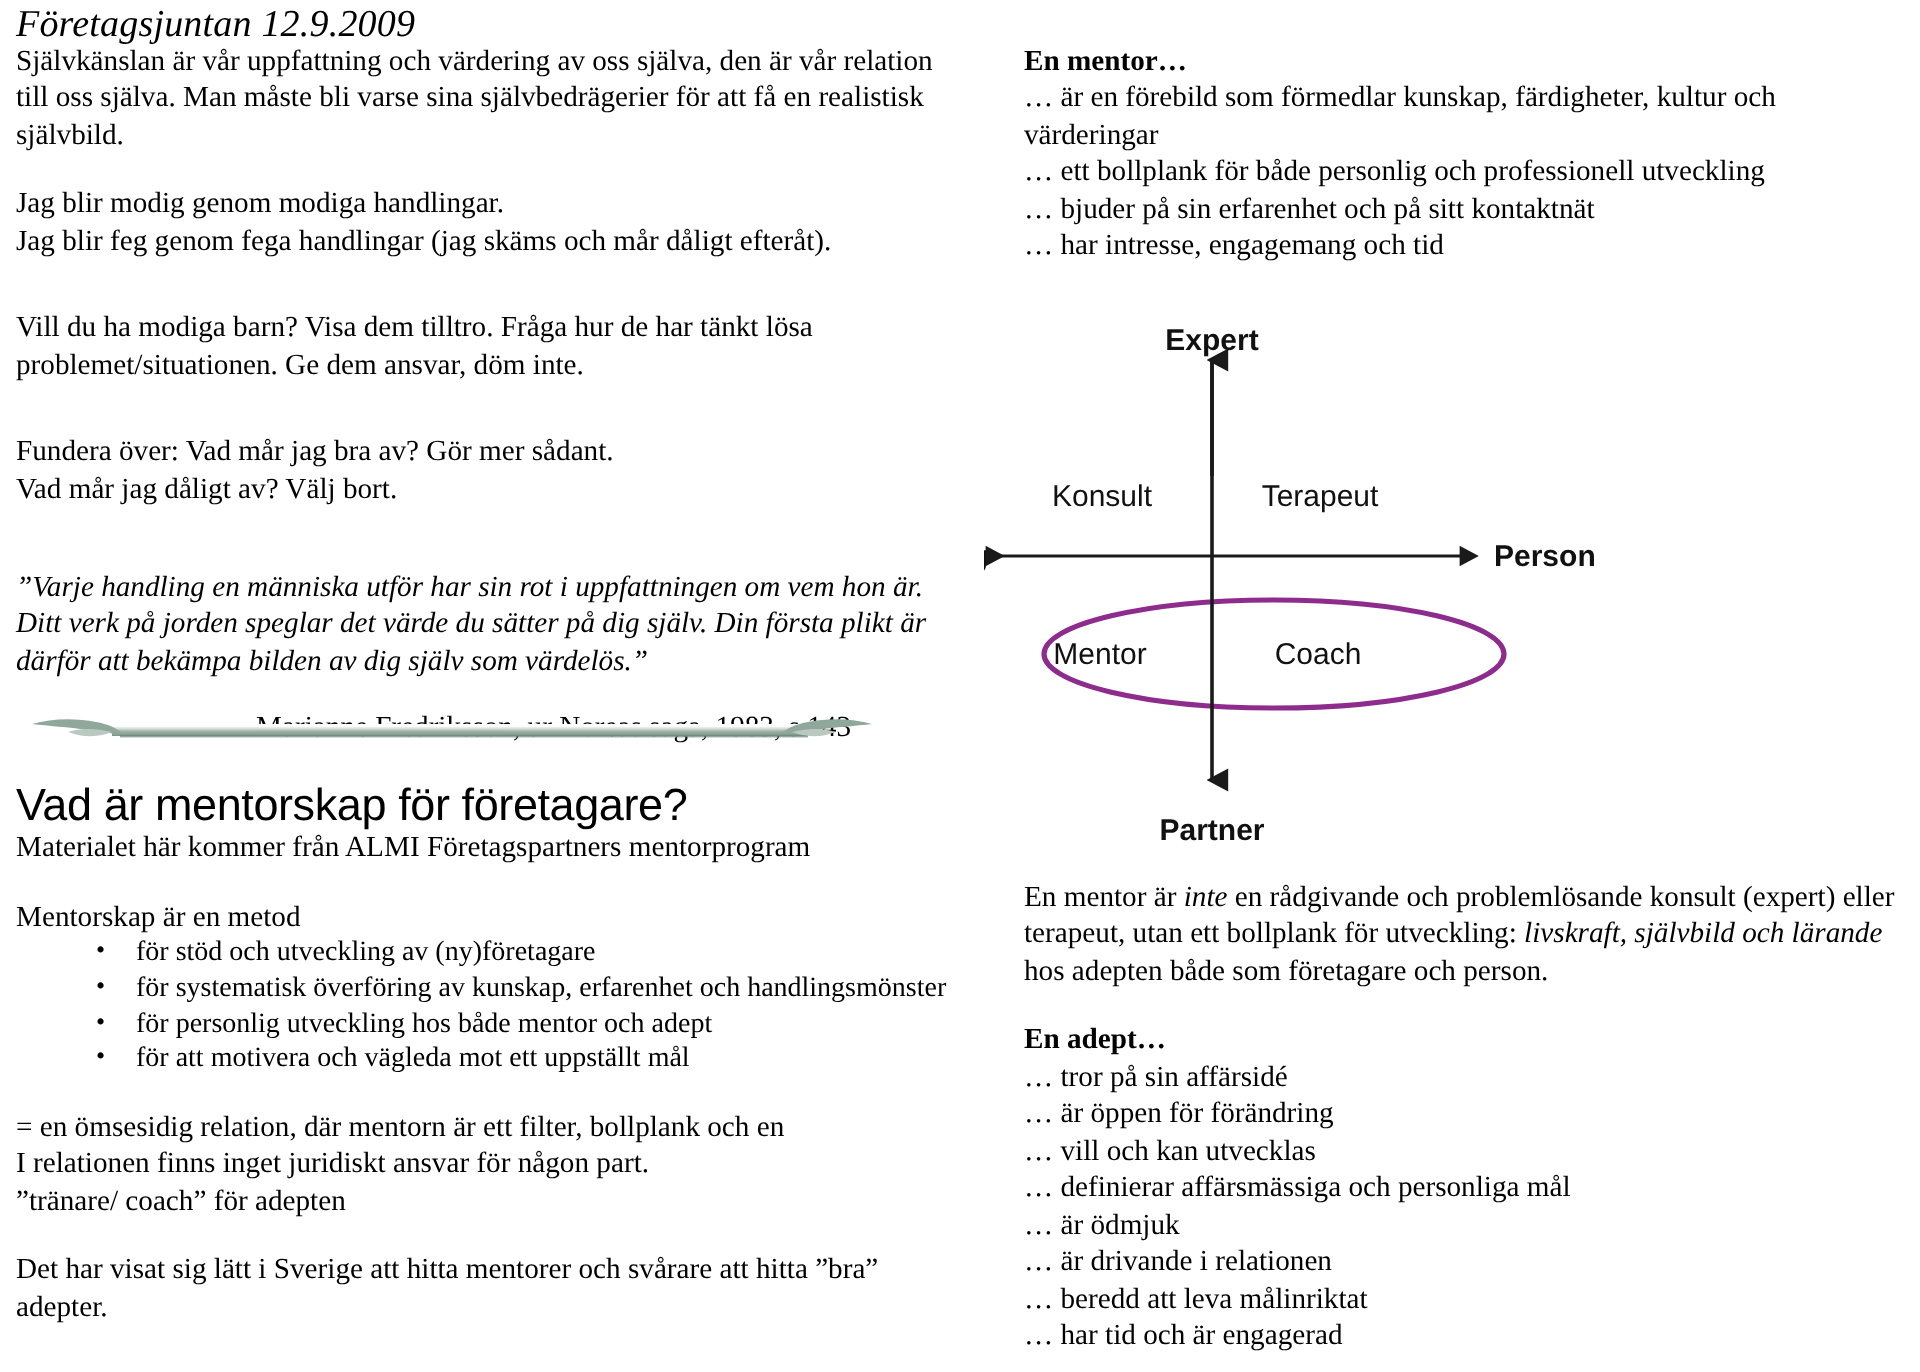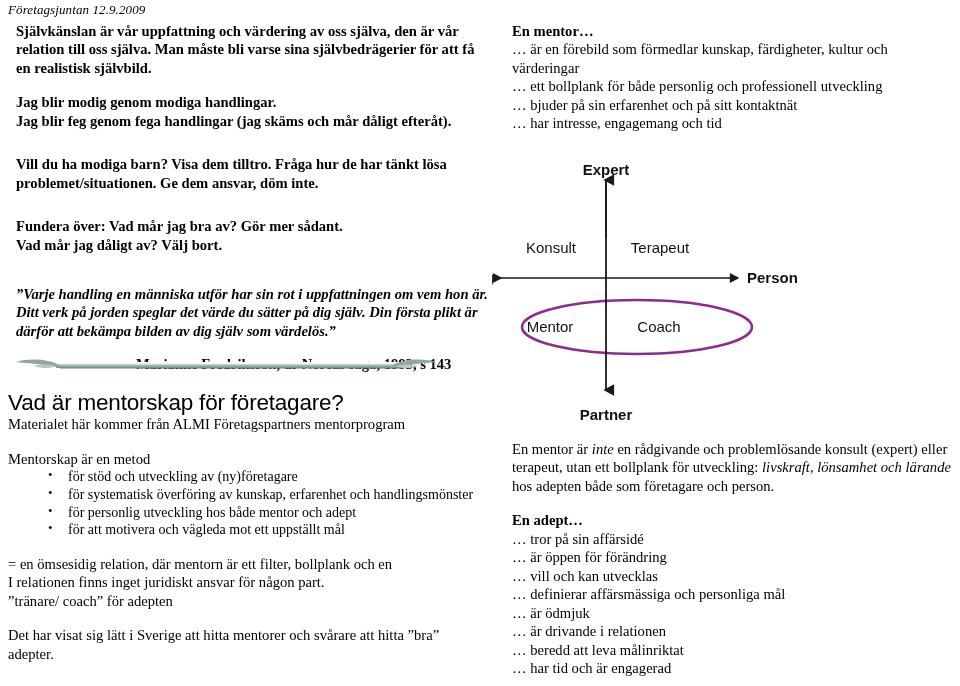--- a/index.html
+++ b/index.html
@@ -21,31 +21,30 @@
     width: 960px;
     height: 686px;
   }
 
   
   .doc-header {
     position: absolute;
     left: 8px;
     top: 2px;
     font-style: italic;
-    font-size: 13px;
+    font-size: 19px;
     letter-spacing: 0.1px;
   }
 
   
   .col-left {
     position: absolute;
-    left: 16px;
+    left: 8px;
     top: 22px;
     width: 472px;
-    font-weight: bold;
   }
   .col-right-top {
     position: absolute;
     left: 512px;
     top: 22px;
     width: 440px;
   }
   .col-left-bottom {
     position: absolute;
     left: 8px;
@@ -259,21 +258,21 @@
     </ul>
     <div class="blank"></div>
     <p class="p">= en ömsesidig relation, där mentorn är ett filter, bollplank och en</p>
     <p class="p">I relationen finns inget juridiskt ansvar för någon part.</p>
     <p class="p">”tränare/ coach” för adepten</p>
     <div class="blank"></div>
     <p class="p">Det har visat sig lätt i Sverige att hitta mentorer och svårare att hitta ”bra” adepter.</p>
   </div>
 
   <div class="col-right-bottom">
-    <p class="p"><span>En mentor är </span><span class="ital">inte</span><span> en rådgivande och problemlösande konsult (expert) eller terapeut, utan ett bollplank för utveckling: </span><span class="ital">livskraft, lönsamhet och lärande</span><span> hos adepten både som företagare och person.</span></p>
+    <p class="p"><span>En mentor är </span><span class="ital">inte</span><span> en rådgivande och problemlösande konsult (expert) eller terapeut, utan ett bollplank för utveckling: </span><span class="ital">livskraft, självbild och lärande</span><span> hos adepten både som företagare och person.</span></p>
     <div class="blank"></div>
     <div class="mentor-title">En adept…</div>
     <div class="dots-line">… tror på sin affärsidé</div>
     <div class="dots-line">… är öppen för förändring</div>
     <div class="dots-line">… vill och kan utvecklas</div>
     <div class="dots-line">… definierar affärsmässiga och personliga mål</div>
     <div class="dots-line">… är ödmjuk</div>
     <div class="dots-line">… är drivande i relationen</div>
     <div class="dots-line">… beredd att leva målinriktat</div>
     <div class="dots-line">… har tid och är engagerad</div>

